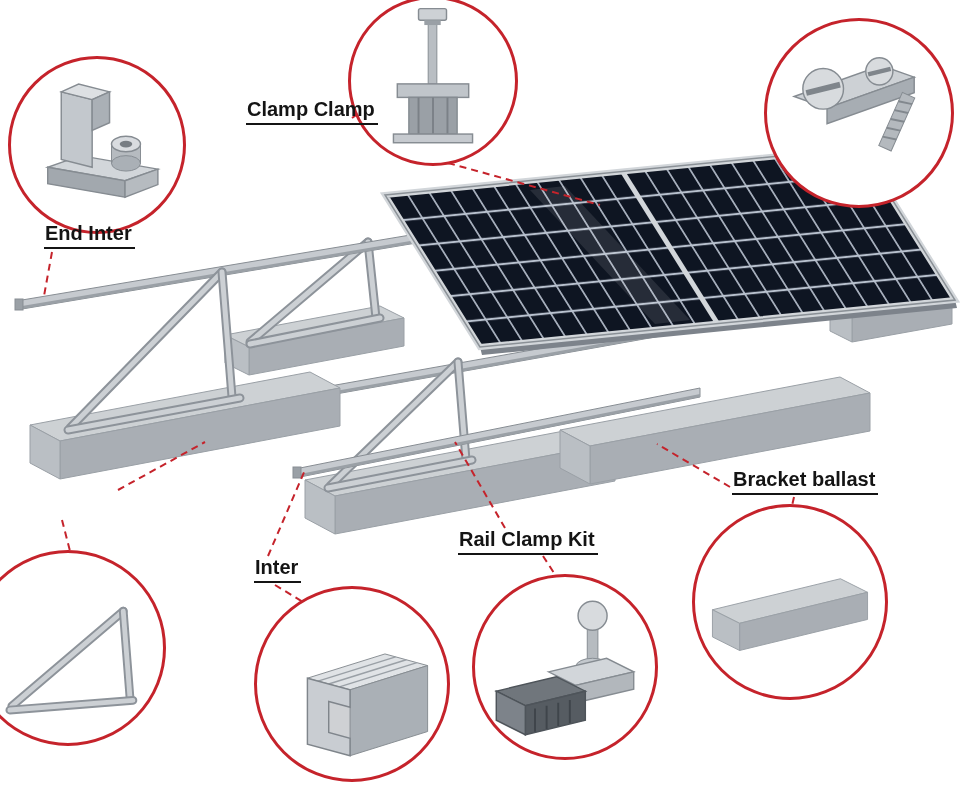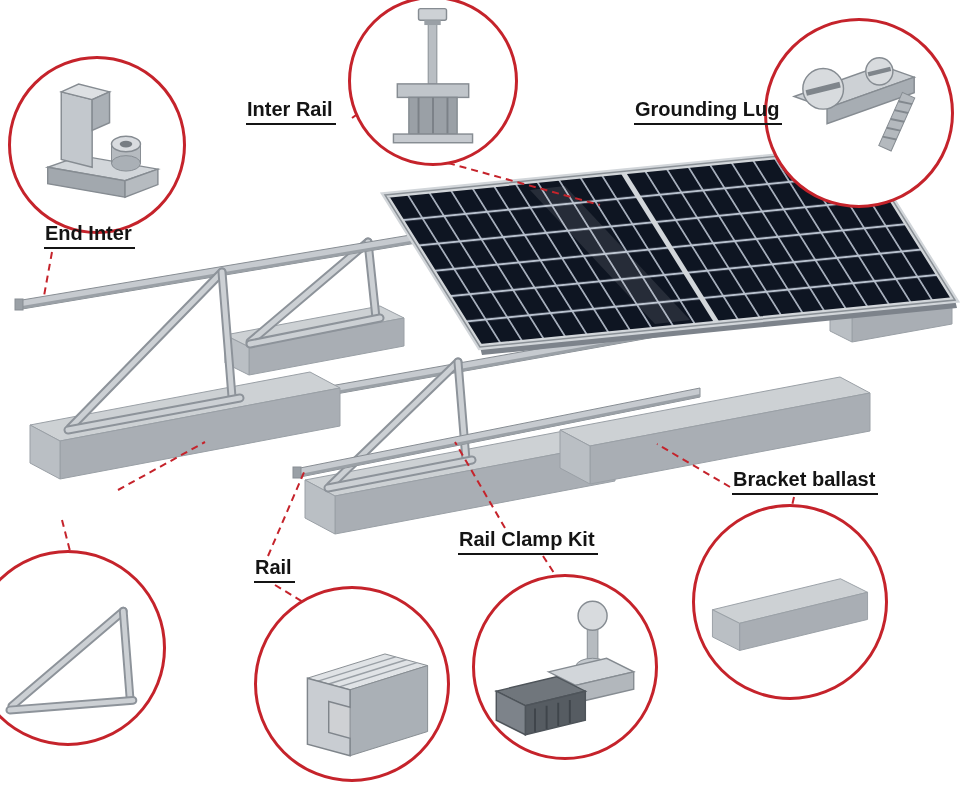--- a/index.html
+++ b/index.html
@@ -233,19 +233,18 @@
     <svg viewBox="0 0 196 196">
       <g>
         <polygon points="18,106 150,74 178,88 46,120" fill="#cdd1d4" stroke="#9aa0a6" stroke-width="1"></polygon>
         <polygon points="46,120 178,88 178,116 46,148" fill="#a9aeb4" stroke="#9aa0a6" stroke-width="1"></polygon>
         <polygon points="18,106 46,120 46,148 18,134" fill="#babfc4" stroke="#9aa0a6" stroke-width="1"></polygon>
       </g>
     </svg>
   </div>
 
   <div class="label" style="left:44px;top:222px;">End Inter</div>
-  <div class="label" style="left:246px;top:98px;">Inter Rail</div>
-  <div class="label" style="left:634px;top:98px;">Grounding Lug</div>
-  <div class="label" style="left:254px;top:556px;">Rail</div>
+  <div class="label" style="left:246px;top:98px;">Clamp Clamp</div>
+  <div class="label" style="left:254px;top:556px;">Inter</div>
   <div class="label" style="left:458px;top:528px;">Rail Clamp Kit</div>
   <div class="label" style="left:732px;top:468px;">Bracket ballast</div>
 
 </div>
 
 </body></html>

